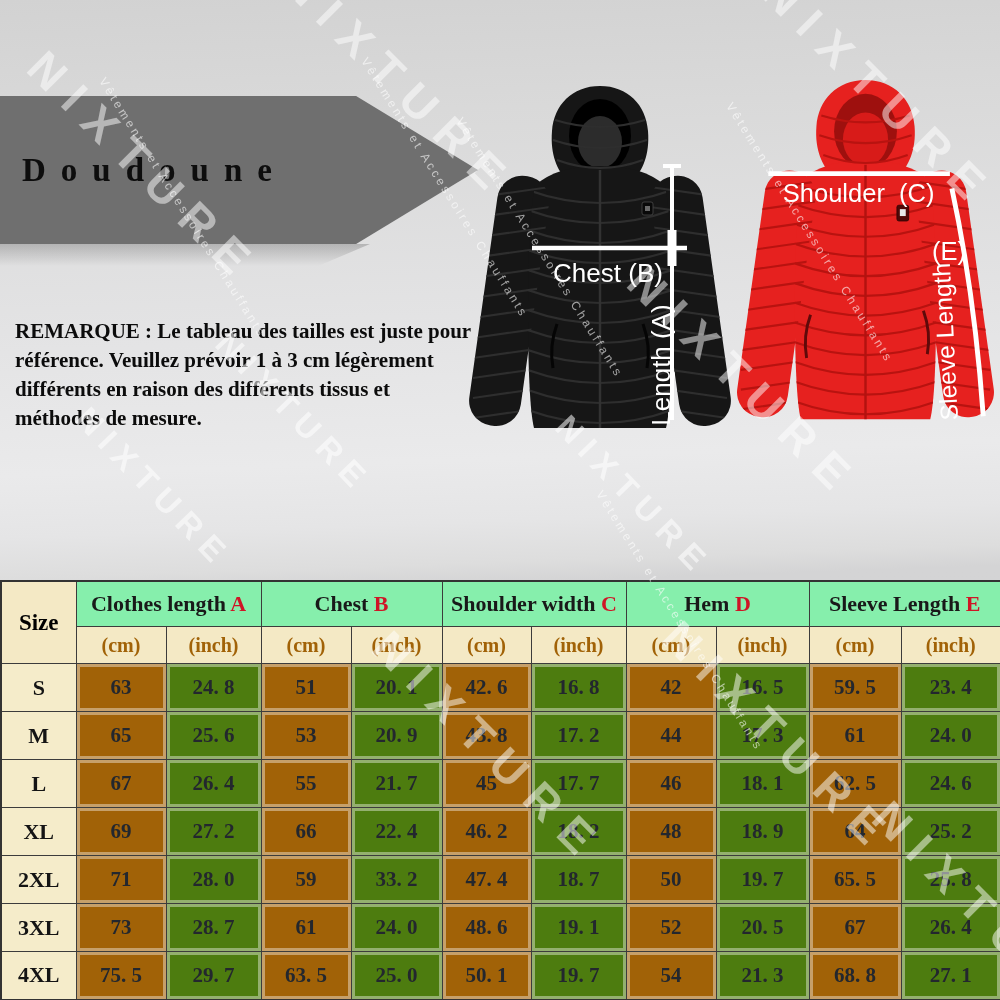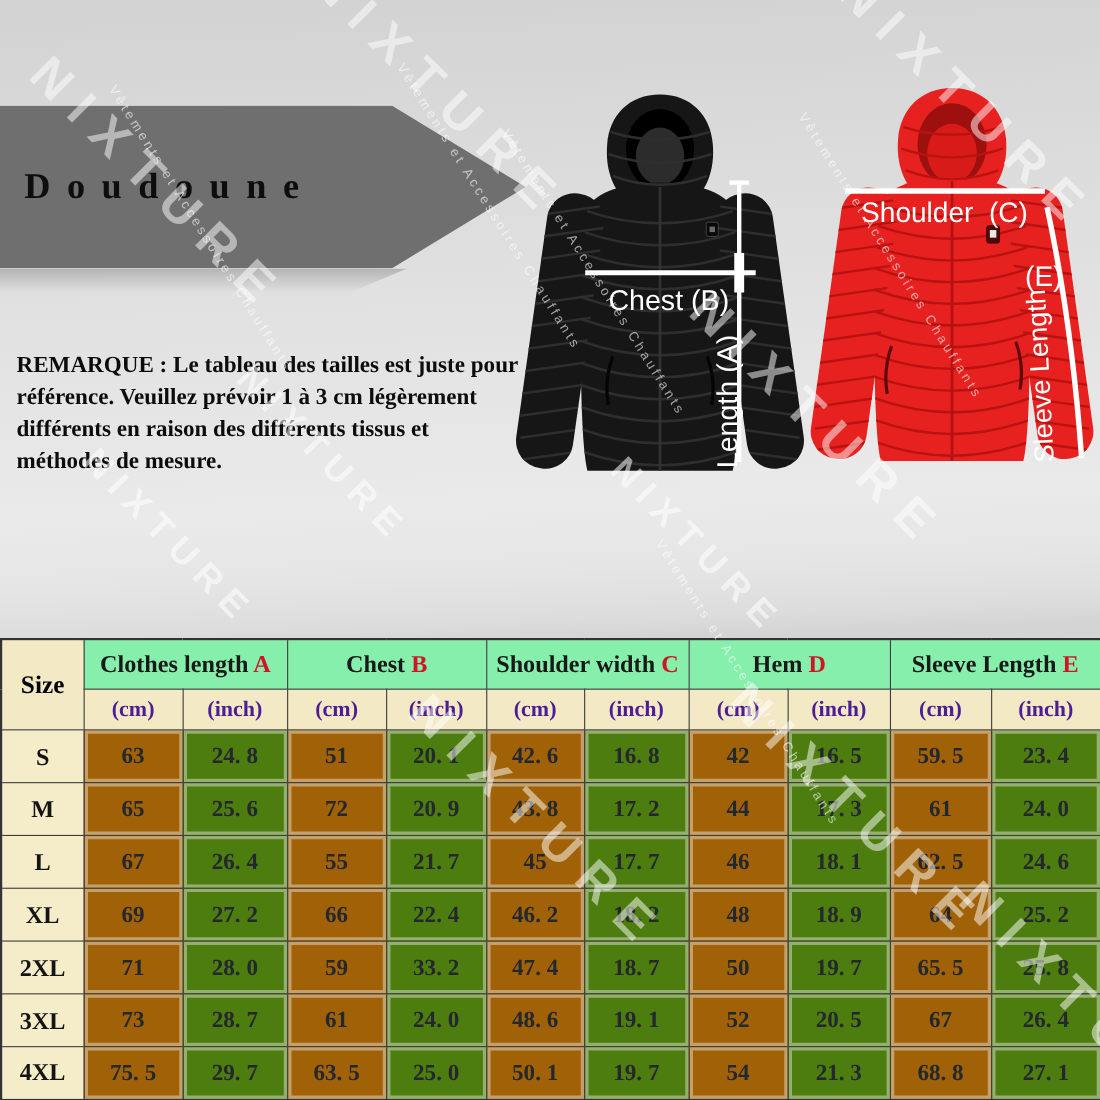--- a/index.html
+++ b/index.html
@@ -28,21 +28,21 @@
   .jacket{position:absolute;z-index:2;}
   .jacket-black{left:465px;top:82px;}
   .jacket-red{left:733px;top:78px;}
   .mlabel{font-family:"Liberation Sans",sans-serif;font-weight:500;fill:#ffffff;}
   
   table.size{position:absolute;left:0;top:580px;width:1000px;height:420px;z-index:4;
     border-collapse:collapse;table-layout:fixed;background:#f4e9c5;}
   table.size th,table.size td{border:1px solid #3c3c3c;text-align:center;vertical-align:middle;padding:0;}
   table.size{border:2px solid #333;}
   .h-group{background:#86efac;font-size:22px;font-weight:700;color:#191919;height:44px;}
-  .h-unit{background:#f4e9c5;font-size:20px;font-weight:700;color:#4c1d95;height:36px;}
+  .h-unit{background:#f4e9c5;font-size:20px;font-weight:700;color:#a16207;height:36px;}
   .h-size{background:#f4e9c5;font-size:23px;font-weight:700;color:#000000;}
   .red-letter{color:#cf1526;}
   td.c-cm{background:#a16207;}
   td.c-inch{background:#4d7c0f;}
   tbody td{font-size:21px;font-weight:700;color:#23272e;box-shadow:inset 0 0 0 3px rgba(255,255,255,0.40);}
   tbody th.c-size{background:#f5ecca;font-size:22px;font-weight:700;color:#141414;}
   tbody tr{height:48px;}
 </style>
 </head>
 <body>
@@ -208,21 +208,21 @@
         <td class="c-inch">16. 8</td>
         <td class="c-cm">42</td>
         <td class="c-inch">16. 5</td>
         <td class="c-cm">59. 5</td>
         <td class="c-inch">23. 4</td>
       </tr>
       <tr>
         <th class="c-size">M</th>
         <td class="c-cm">65</td>
         <td class="c-inch">25. 6</td>
-        <td class="c-cm">72</td>
+        <td class="c-cm">53</td>
         <td class="c-inch">20. 9</td>
         <td class="c-cm">43. 8</td>
         <td class="c-inch">17. 2</td>
         <td class="c-cm">44</td>
         <td class="c-inch">17. 3</td>
         <td class="c-cm">61</td>
         <td class="c-inch">24. 0</td>
       </tr>
       <tr>
         <th class="c-size">L</th>

